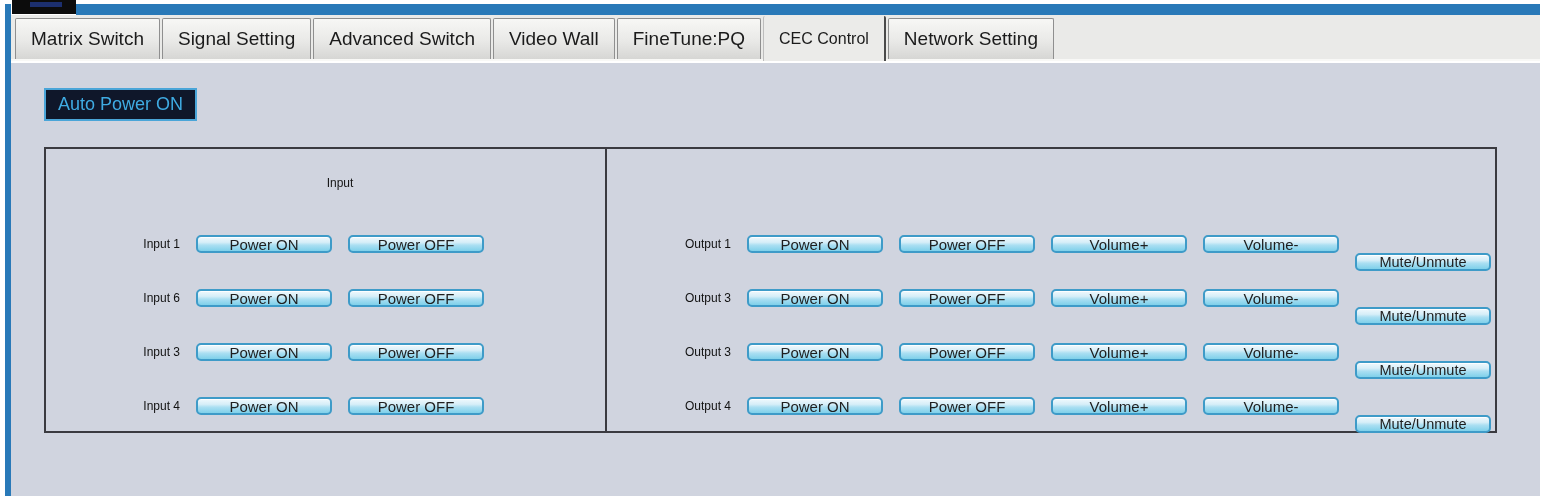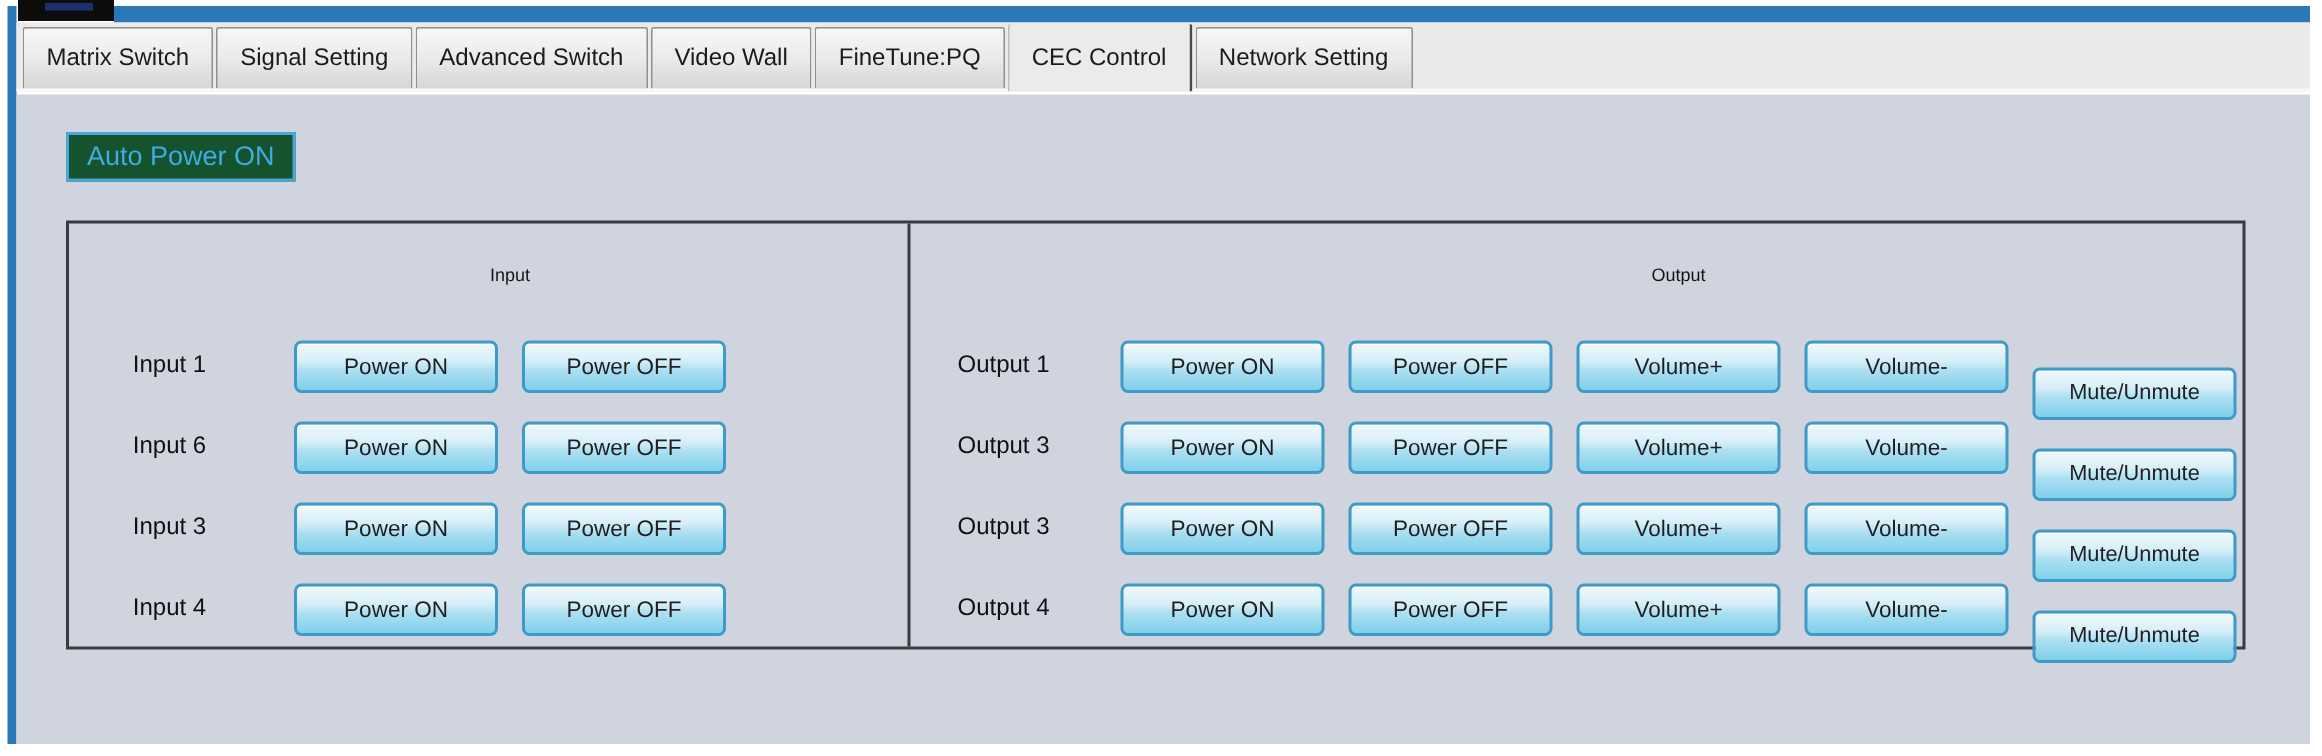--- a/index.html
+++ b/index.html
@@ -16,21 +16,21 @@
 
   
   .tab-strip {
     position:absolute; left:11px; top:15px; width:1529px; height:46px;
     background:#eaeae8; border-bottom:2px solid #f8f8f6;
     display:flex; align-items:flex-end; padding-left:4px;
   }
   .tab {
     height:41px; margin-right:2px; padding:0 15px;
     display:flex; align-items:center;
-    font-size:16px; color:#1b1b1b; white-space:nowrap;
+    font-size:19px; color:#1b1b1b; white-space:nowrap;
     background:linear-gradient(to bottom,#f7f7f5 0%,#e9e9e7 55%,#d6d6d4 100%);
     border:1px solid #8f8f8f; border-bottom:none;
     border-top-left-radius:2px; border-top-right-radius:2px;
     cursor:default;
   }
   .tab.active {
     height:45px; margin-bottom:-2px; z-index:2;
     background:#ebebe9;
     border:none; border-right:2px solid #4a4a4a; border-left:1px solid #bdbdbd;
     font-size:16px;
@@ -39,21 +39,21 @@
   
   .page-body {
     position:absolute; left:11px; top:63px; width:1529px; height:433px;
     background:#d0d4df;
   }
 
   .auto-power-btn {
     position:absolute; left:33px; top:25px;
     height:33px; padding:0 12px;
     display:flex; align-items:center;
-    background:#14532d; color:#3fabe2;
+    background:#0f172a; color:#3fabe2;
     border:2px solid #4aa5d8;
     font-size:18px; cursor:pointer;
   }
 
   .group-box {
     position:absolute; left:33px; top:84px; width:1453px; height:286px;
     border:2px solid #3a3a40; display:flex;
   }
   .panel { height:100%; }
   .panel.input  { width:568px; }
@@ -67,24 +67,24 @@
   .panel.input  .panel-grid { grid-template-columns:134px 136px 136px; column-gap:16px; }
   .panel.output .panel-grid { grid-template-columns:124px 136px 136px 136px 136px 136px; column-gap:16px; padding-right:4px; }
 
   .panel-title {
     text-align:center; font-size:12px; color:#151515;
     grid-row:1;
   }
   .panel.input  .panel-title { grid-column:2 / 4; }
   .panel.output .panel-title { grid-column:2 / 7; }
 
-  .row-label { text-align:center; font-size:16px; color:#111; }
+  .row-label { text-align:right; font-size:12px; color:#111; }
 
   .cec-btn {
-    height:35px; width:136px;
+    height:18px; width:136px;
     display:flex; align-items:center; justify-content:center;
     font-size:15px; color:#1f1f1f; white-space:nowrap;
     border:2px solid #3e9bc8; border-radius:5px;
     background:linear-gradient(to bottom,#f0f9fd 0%,#d6eef8 38%,#abdff2 58%,#7fd0ea 100%);
     box-shadow:inset 0 1px 0 rgba(255,255,255,.85);
     cursor:pointer;
   }
   .cec-btn.wide { font-size:14.5px;margin-top:36px; }
 </style>
 </head>
@@ -127,21 +127,20 @@
             <button class="cec-btn" style="grid-area: 4 / 2;">Power ON</button>
             <button class="cec-btn" style="grid-area: 4 / 3;">Power OFF</button>
             <div class="row-label" style="grid-area: 5 / 1;">Input 4</div>
             <button class="cec-btn" style="grid-area: 5 / 2;">Power ON</button>
             <button class="cec-btn" style="grid-area: 5 / 3;">Power OFF</button>
           </div>
       </div>
 
       <div class="panel output">
         <div class="panel-grid">
-          <div class="panel-title">Output</div>
         <div class="row-label" style="grid-area: 2 / 1;">Output 1</div>
             <button class="cec-btn" style="grid-area: 2 / 2;">Power ON</button>
             <button class="cec-btn" style="grid-area: 2 / 3;">Power OFF</button>
             <button class="cec-btn" style="grid-area: 2 / 4;">Volume+</button>
             <button class="cec-btn" style="grid-area: 2 / 5;">Volume-</button>
             <button class="cec-btn wide" style="grid-area: 2 / 6;">Mute/Unmute</button>
             <div class="row-label" style="grid-area: 3 / 1;">Output 3</div>
             <button class="cec-btn" style="grid-area: 3 / 2;">Power ON</button>
             <button class="cec-btn" style="grid-area: 3 / 3;">Power OFF</button>
             <button class="cec-btn" style="grid-area: 3 / 4;">Volume+</button>

